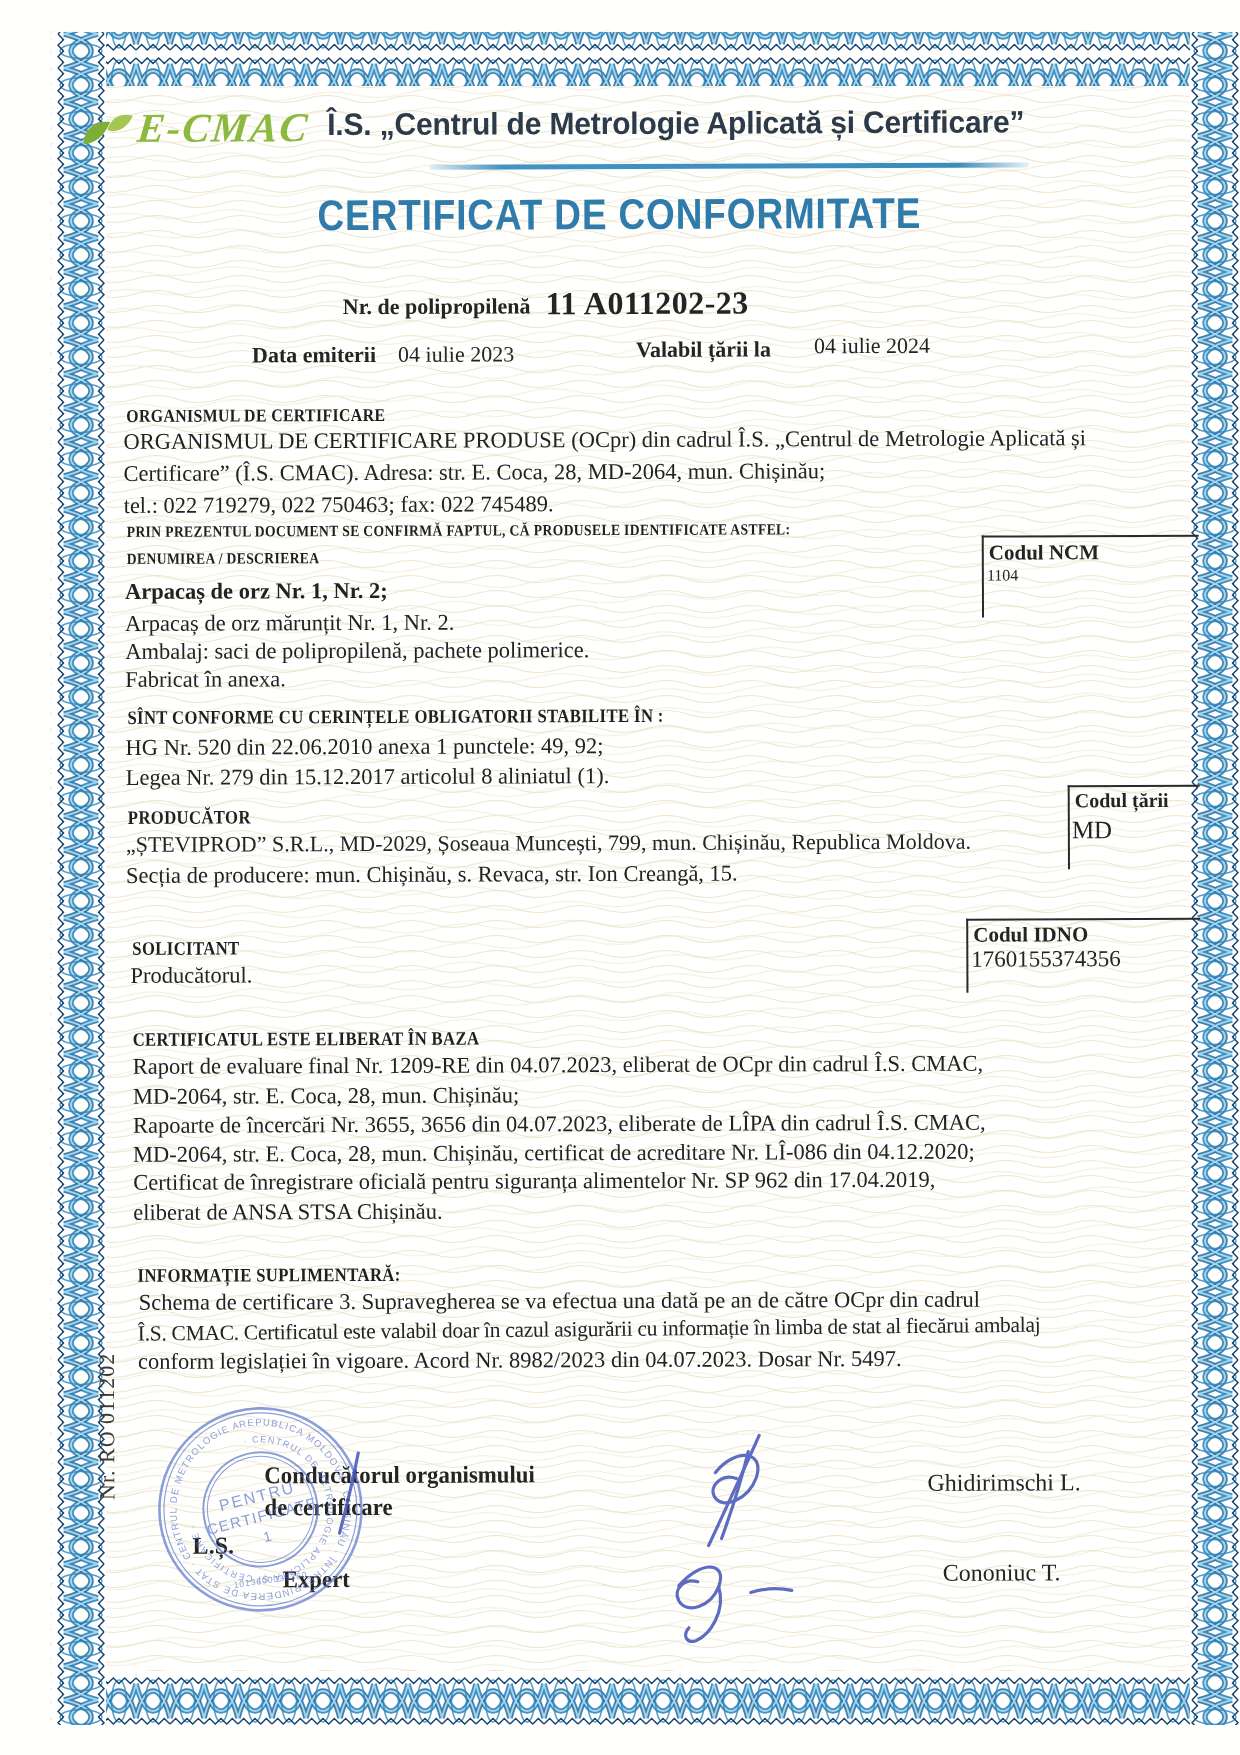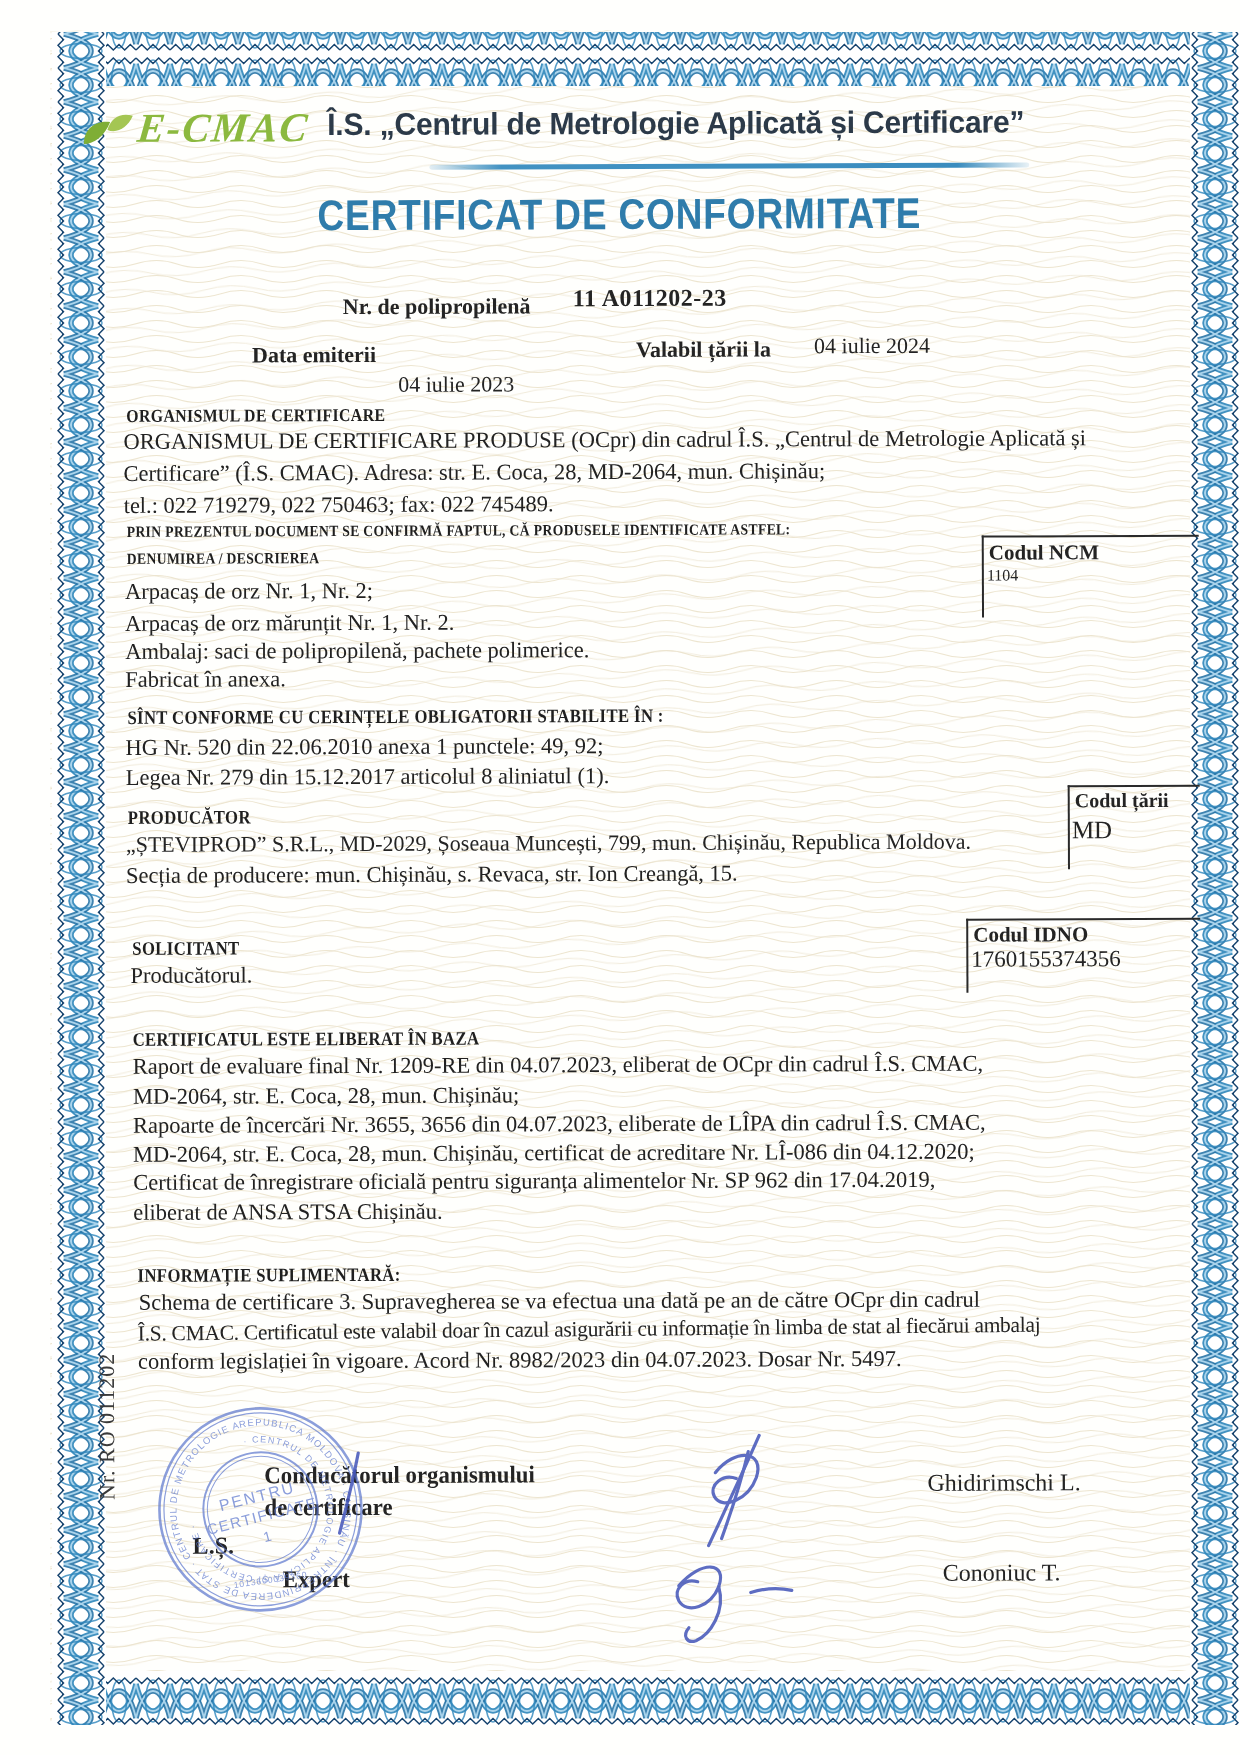--- a/index.html
+++ b/index.html
@@ -22,33 +22,33 @@
         letter-spacing:2px;transform:skewX(-6deg);}
   #logo .leaf{display:inline-block;vertical-align:-8px;margin-right:2px;}
   #orgtitle{left:330px;top:106px;font-size:31px;font-weight:700;color:#2c3a49;
             transform:scaleX(.97);transform-origin:0 0;letter-spacing:-.2px;}
   #rule{position:absolute;left:432px;top:164px;width:600px;height:5px;border-radius:3px;
         background:linear-gradient(90deg,rgba(72,148,196,.15),#4292c2 12%,#3a8cbe 88%,rgba(72,148,196,.12));}
   #doctitle{left:320px;top:190px;font-size:43px;font-weight:700;color:#2f7cab;
             transform:scaleX(.86);transform-origin:0 0;letter-spacing:1px;}
   
   #reglabel{left:345px;top:293px;font-size:22px;}
-  #regnum{left:548px;top:285px;font-size:24px;letter-spacing:.5px;margin-left:27px;}
+  #regnum{left:548px;top:285px;font-size:32px;letter-spacing:.5px;}
   #emlabel{left:254px;top:341px;font-size:22px;}
-  #emdate{left:400px;top:341px;font-size:22px;margin-top:30px;}
+  #emdate{left:400px;top:341px;font-size:22px;}
   #valabel{left:638px;top:337px;font-size:22px;}
   #vadate{left:816px;top:334px;font-size:22px;}
   
   #orghead{left:128px;top:404px;font-size:18px;}
   #orgl1{left:125px;top:427px;}
   #orgl2{left:125px;top:459px;}
   #orgl3{left:125px;top:491px;}
   #confirm{left:128px;top:521px;font-size:15.5px;}
   #denum{left:128px;top:548px;font-size:15.5px;}
-  #prod1{left:126px;top:577px;}
+  #prod1{left:126px;top:577px;font-weight:bold;}
   #prod2{left:126px;top:609px;}
   #prod3{left:126px;top:637px;}
   #prod4{left:126px;top:665px;}
   
   .cbox{position:absolute;border-top:2px solid #2a2a2a;border-left:2px solid #2a2a2a;}
   #ncmbox{left:983px;top:537px;width:215px;height:80px;}
   #ncmlabel{left:990px;top:542px;font-size:21px;}
   #ncmval{left:988px;top:568px;font-size:16px;}
   #ctrybox{left:1068px;top:787px;width:130px;height:82px;}
   #ctrylabel{left:1075px;top:791px;font-size:20px;}

